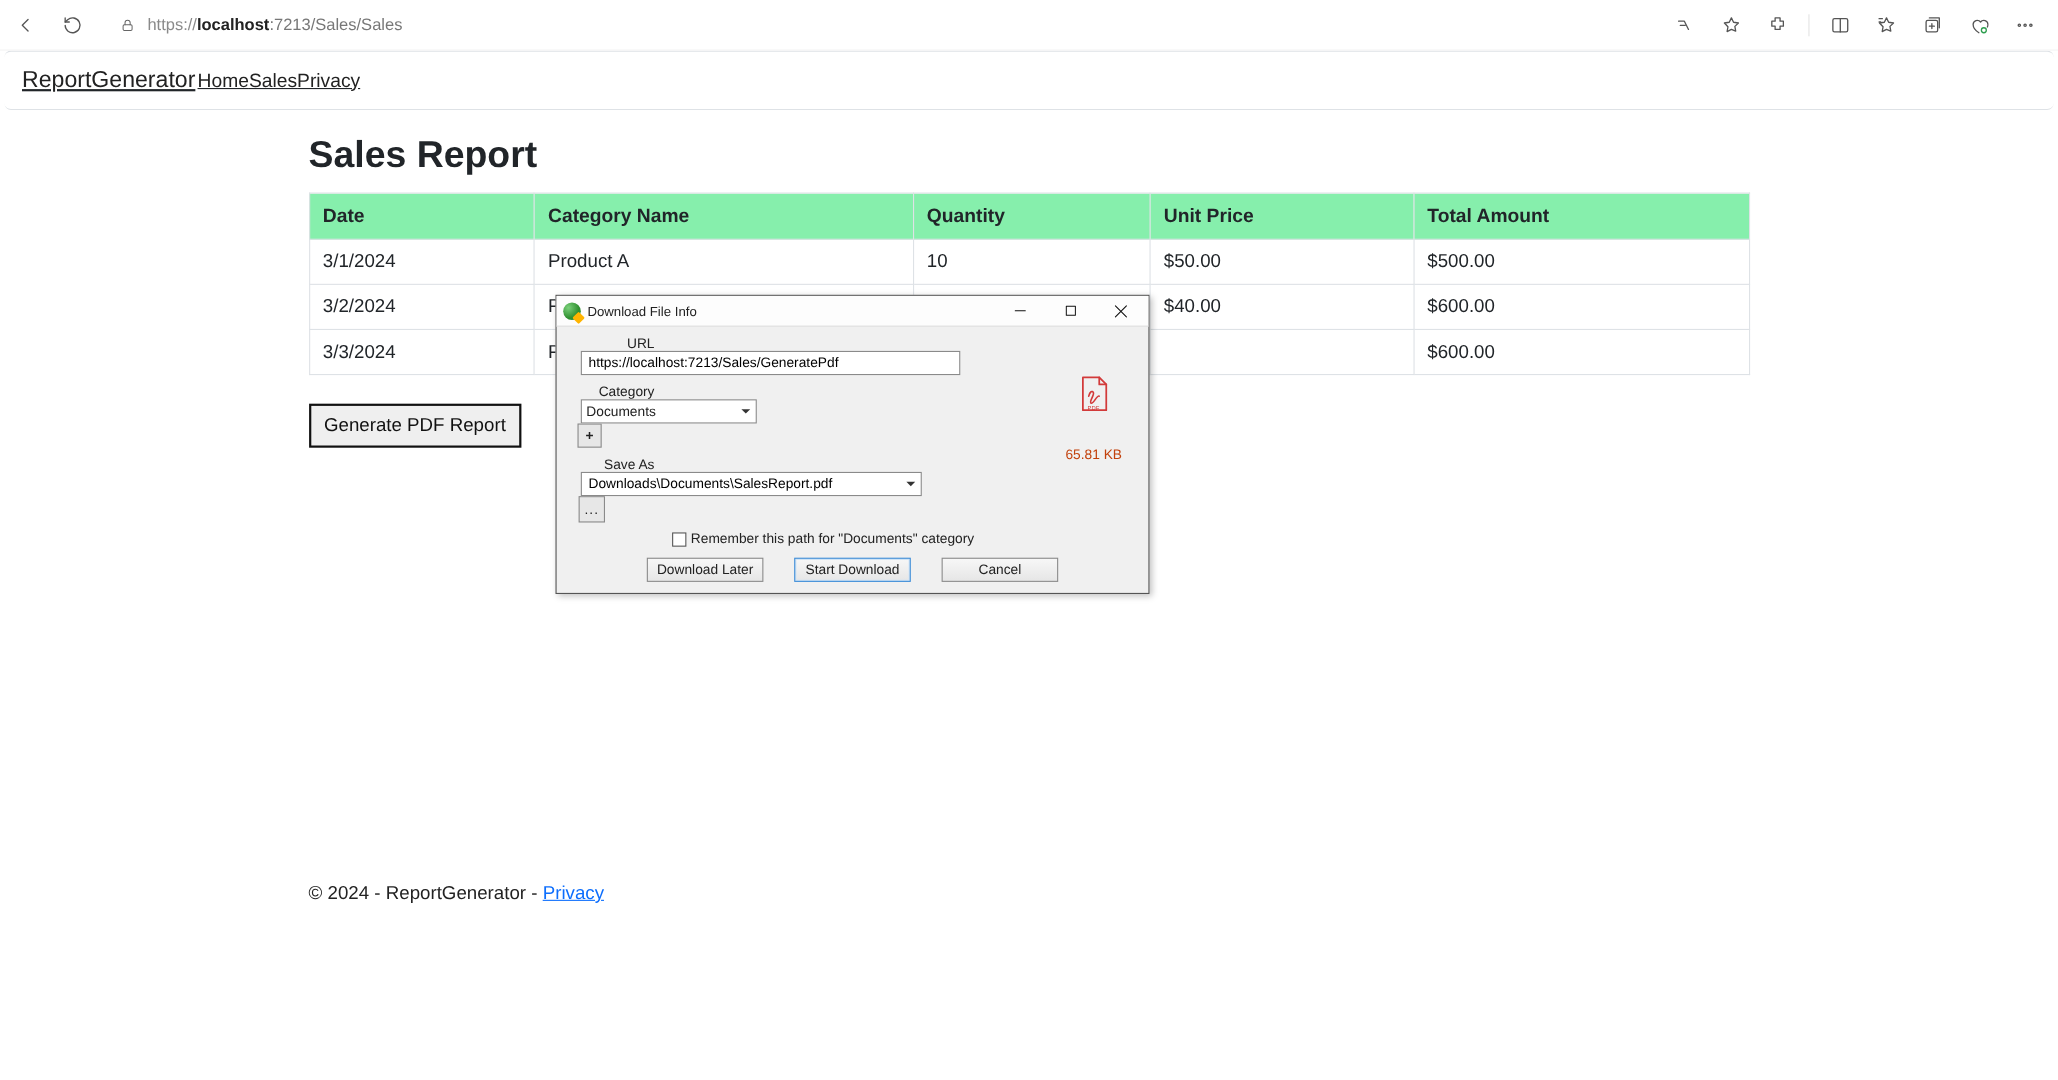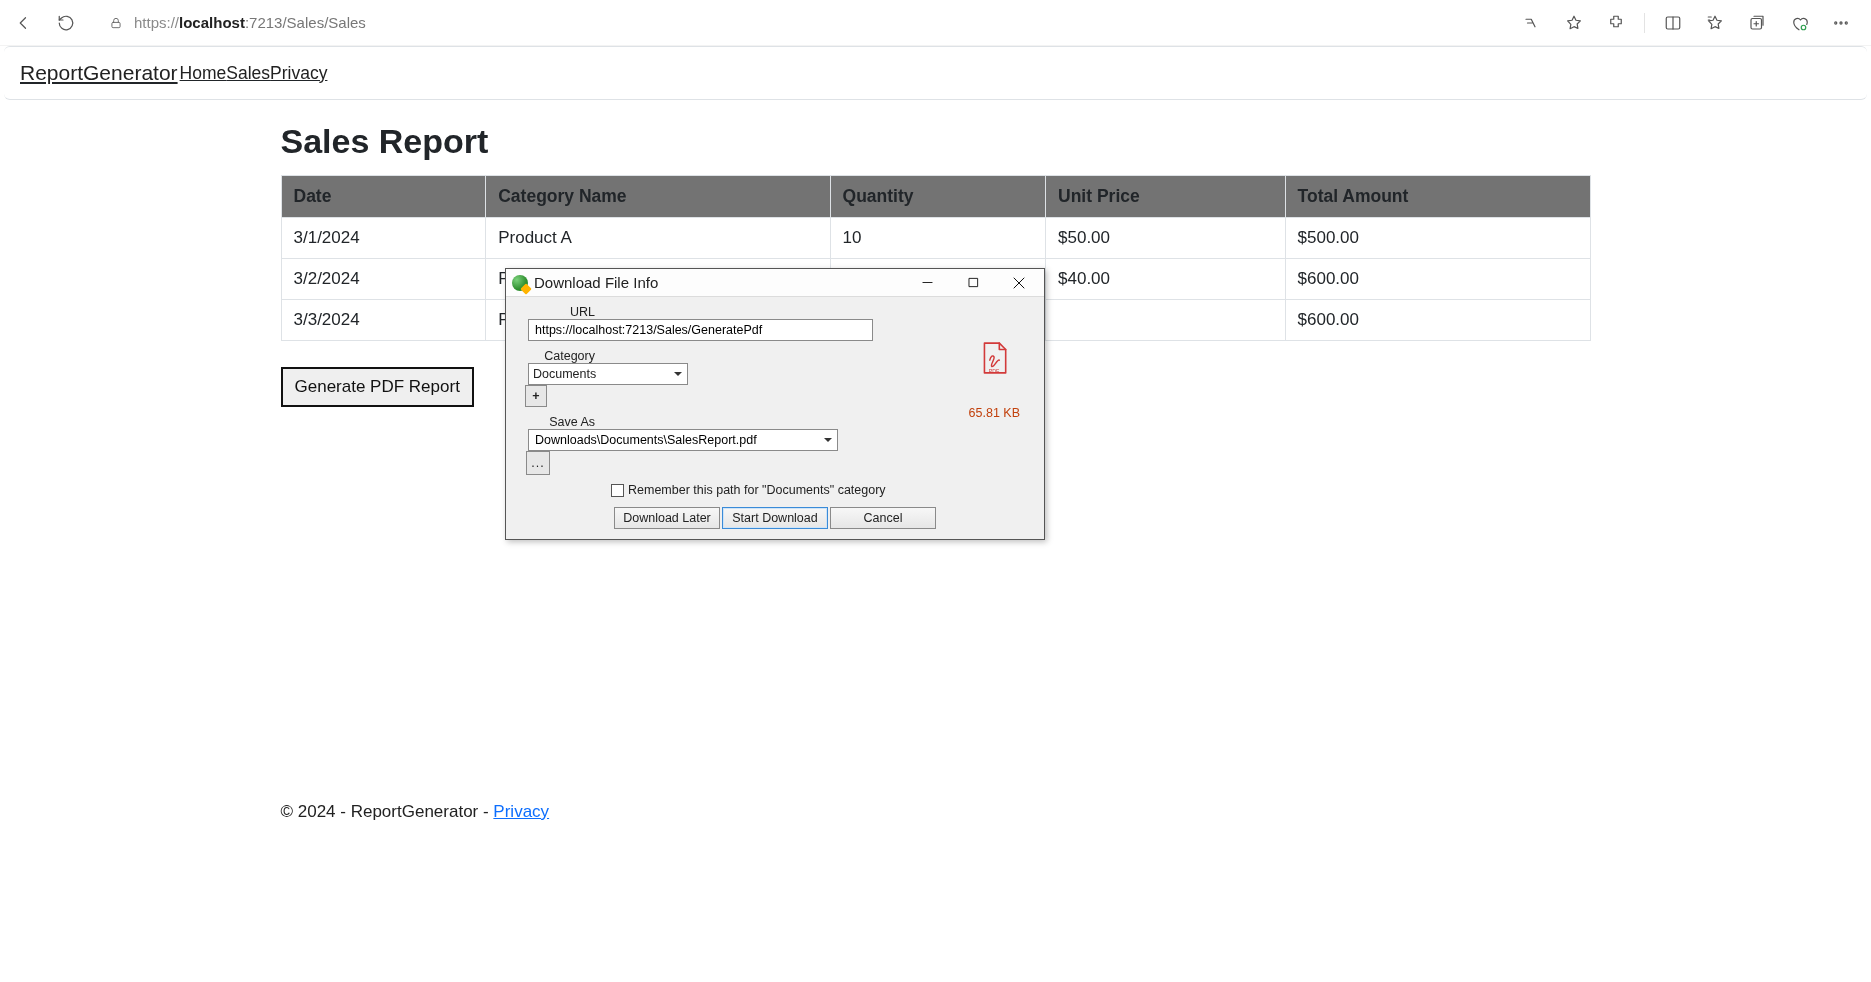--- a/index.html
+++ b/index.html
@@ -32,33 +32,33 @@
   
   .app-nav{height:54px;border:1px solid var(--border);border-left:none;border-right:none;display:flex;align-items:center;padding:0 16px;font-size:17.5px;margin:0 4px;border-radius:6px;text-decoration:underline;}
   .brand{font-size:21px;color:#222;padding-right:2px;}
   .app-nav a{color:#222;text-decoration:none;}
 
   
   .container{max-width:1310px;margin:0 auto;padding:0 0px;}
   h1.page-title{font-size:34px;font-weight:700;margin:22px 0 14px;}
   table.sales{width:100%;border-collapse:collapse;font-size:17px;}
   table.sales th,table.sales td{border:1px solid var(--border);padding:10px 12px;text-align:left;}
-  table.sales thead th{background:#737373;font-weight:700;font-size:17.5px;}
+  table.sales thead th{background:#86efac;font-weight:700;font-size:17.5px;}
   table.sales tbody td{font-size:17px;}
 
   .gen-btn{margin-top:26px;display:inline-block;border:2.5px solid #111;background:#efefef;color:#111;font-size:17px;padding:8px 12px;cursor:default;font-family:inherit;}
 
   
   .footer{position:absolute;left:0;right:16px;bottom:160px;width:100%;}
   .footer .inner{max-width:1310px;margin:0 auto;font-size:17px;color:#222;}
   .footer a{color:var(--link);text-decoration:underline;}
 
   
   .dlg{position:absolute;left:505px;top:268px;width:540px;border:1px solid #555;background:var(--dlg-bg);box-shadow:2px 2px 6px rgba(0,0,0,.25);font-family:"Segoe UI",Arial,sans-serif;}
-  .dlg-title{height:28px;background:#fdfdfd;display:flex;align-items:center;padding:0 2px 0 6px;border-bottom:1px solid #dcdcdc;font-size:15px;color:#222;}
+  .dlg-title{height:28px;background:#fdfdfd;display:flex;align-items:center;padding:0 2px 0 6px;border-bottom:1px solid #dcdcdc;font-size:12px;color:#222;}
   .dlg-title .logo{width:16px;height:16px;border-radius:50%;background:radial-gradient(circle at 30% 30%,#7ad07a,#2f8f2f 60%);margin-right:6px;position:relative;}
   .dlg-title .logo::after{content:"";position:absolute;right:-2px;bottom:-2px;width:8px;height:8px;background:#ffb400;border-radius:1px;transform:rotate(45deg);}
   .dlg-title .spacer{flex:1;}
   .win-btn{width:46px;height:100%;display:flex;align-items:center;justify-content:center;}
   .win-btn svg{stroke:#111;stroke-width:1;}
 
   .dlg-body{padding:8px 12px 10px;font-size:12.5px;color:#222;}
   .row{display:flex;align-items:flex-start;margin-bottom:8px;flex-direction:column;}
   .lbl{width:85px;text-align:right;padding-right:8px;color:#222;}
   .fld{height:22px;border:1px solid #8a8a8a;background:#fff;padding:0 4px;font-size:12.5px;color:#222;display:flex;align-items:center;margin-left:10px;}
@@ -73,21 +73,21 @@
 
   .remember{margin-left:93px;display:flex;align-items:center;gap:4px;margin-bottom:6px;}
   .remember .cb{width:13px;height:13px;border:1px solid #555;background:#fff;}
   .path-f{margin-left:93px;width:330px;height:24px;border:1px solid #8a8a8a;background:#fff;display:flex;align-items:center;padding:0 5px;color:#9a9a9a;margin-bottom:14px;}
   .desc-f{width:345px;height:22px;}
 
   .pdf-box{position:absolute;right:24px;top:44px;text-align:center;}
   .pdf-ic{width:34px;height:34px;margin:0 auto;}
   .pdf-size{font-size:12.5px;color:#c2410c;margin-top:28px;}
 
-  .dlg-actions{display:flex;justify-content:center;gap:2px;margin-top:10px;}
+  .dlg-actions{display:flex;justify-content:center;gap:28px;margin-top:10px;}
   .dlg-btn{width:106px;height:22px;border:1px solid #8a8a8a;background:linear-gradient(#f7f7f7,#e6e6e6);font-size:12.5px;display:flex;align-items:center;justify-content:center;}
   .dlg-btn.primary{border:1px solid var(--primary-out);box-shadow:0 0 0 1px #cfe4f7 inset;}
 
   
   svg{fill:none;stroke:currentColor;stroke-width:1.6;stroke-linecap:round;stroke-linejoin:round;}
 </style>
 </head>
 <body>
 
 <div class="chrome">

